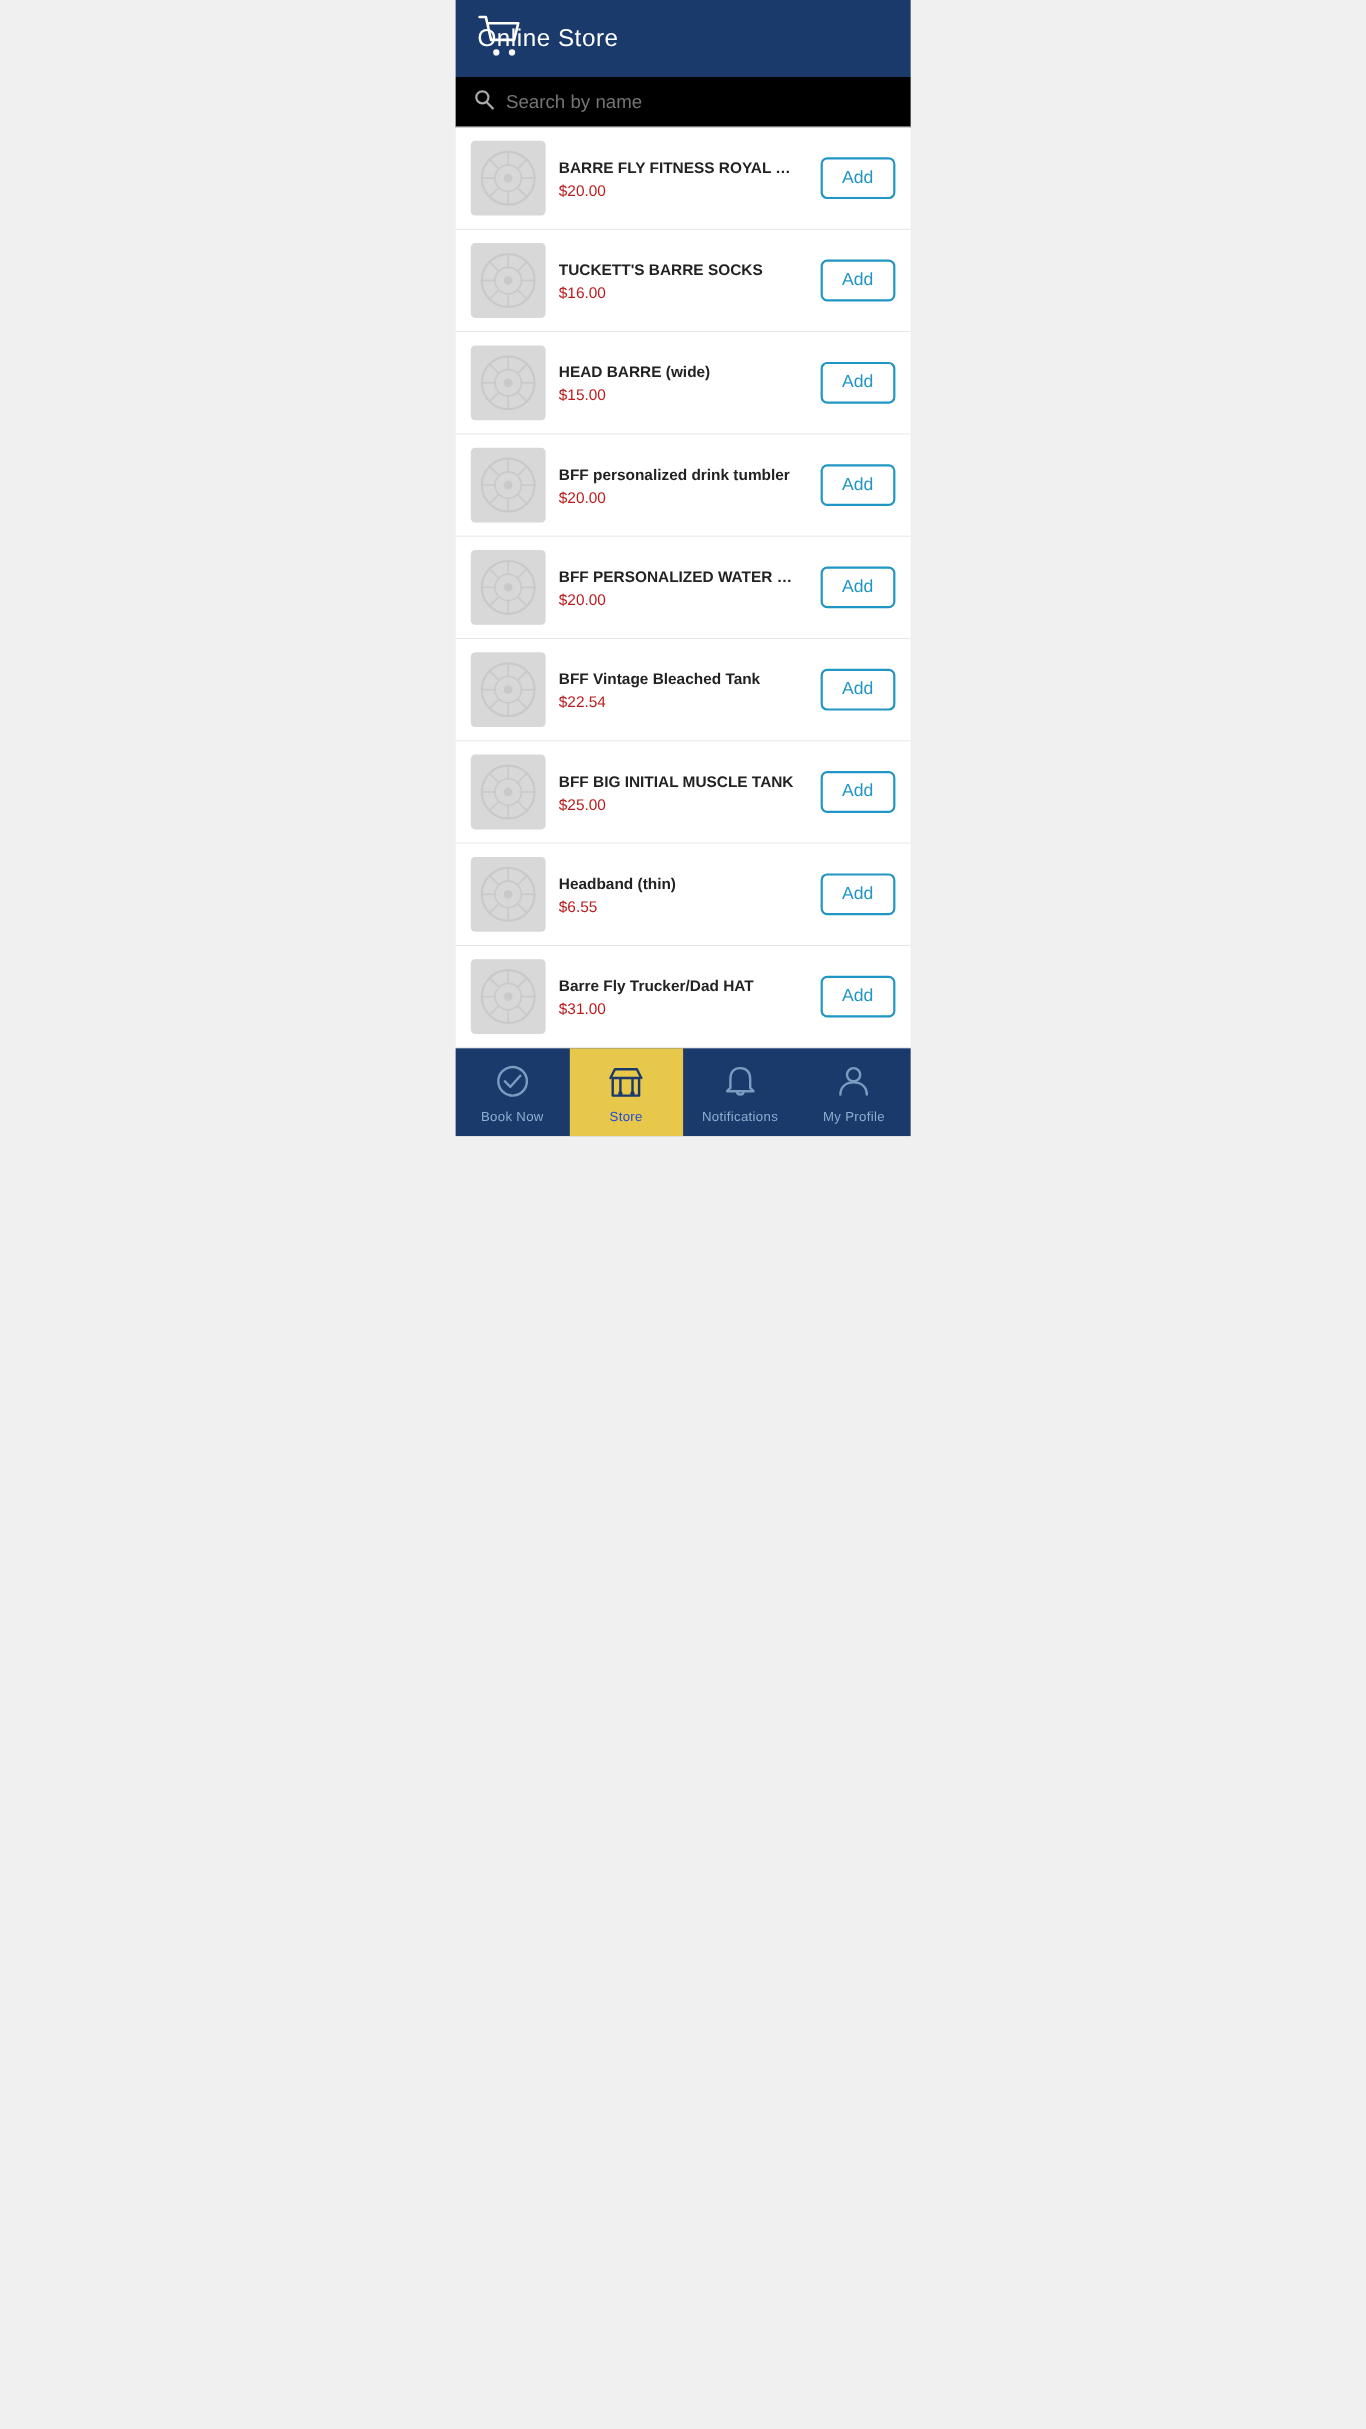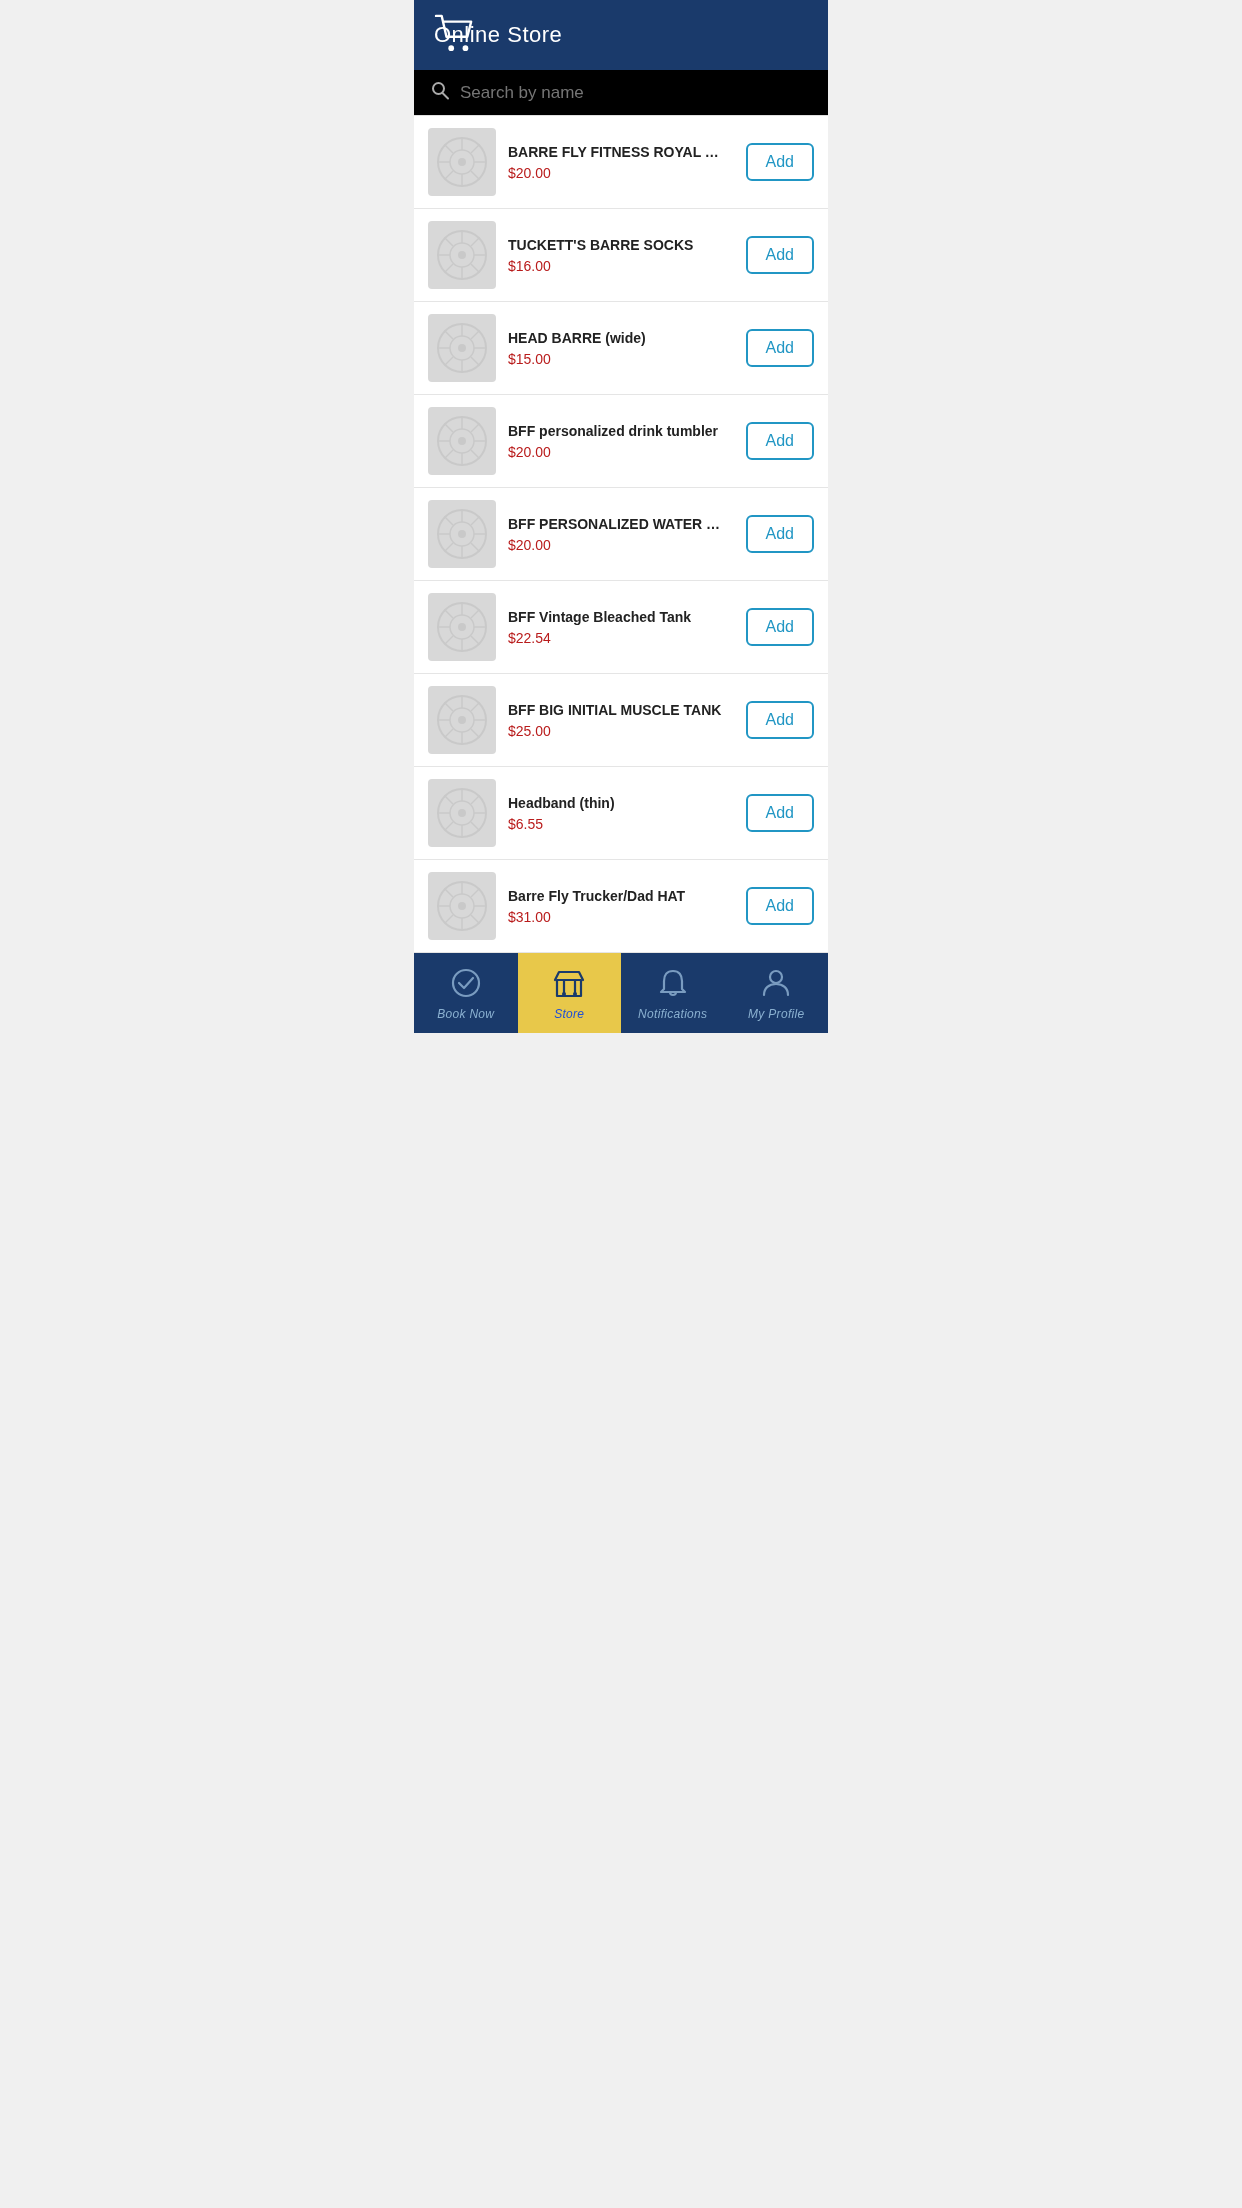--- a/index.html
+++ b/index.html
@@ -163,21 +163,20 @@
     .nav-item {
       flex: 1;
       display: flex;
       flex-direction: column;
       align-items: center;
       justify-content: center;
       padding: 10px 4px 8px;
       cursor: pointer;
       color: #7a9cc0;
       text-decoration: none;
-      font-style: italic;
     }
 
     .nav-item.active {
       background: #e8c84a;
       color: #1a3a6b;
     }
 
     .nav-item svg {
       width: 32px;
       height: 32px;

